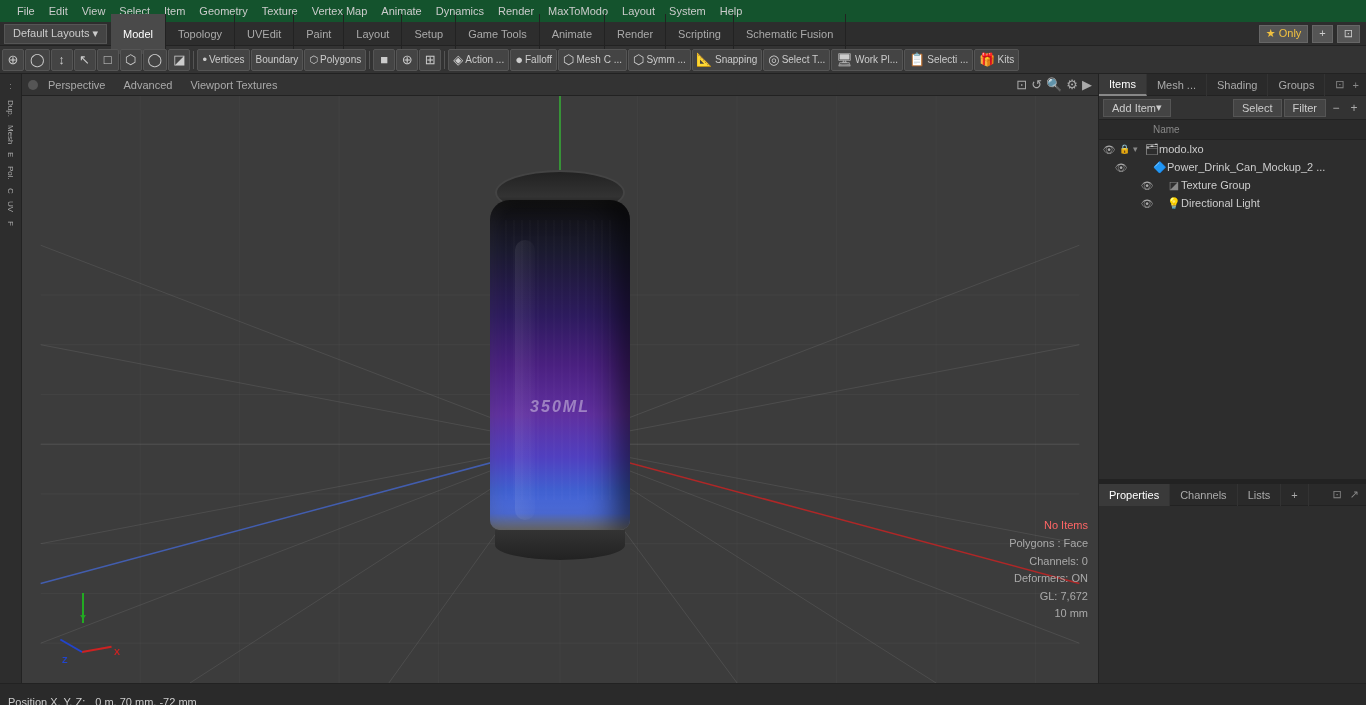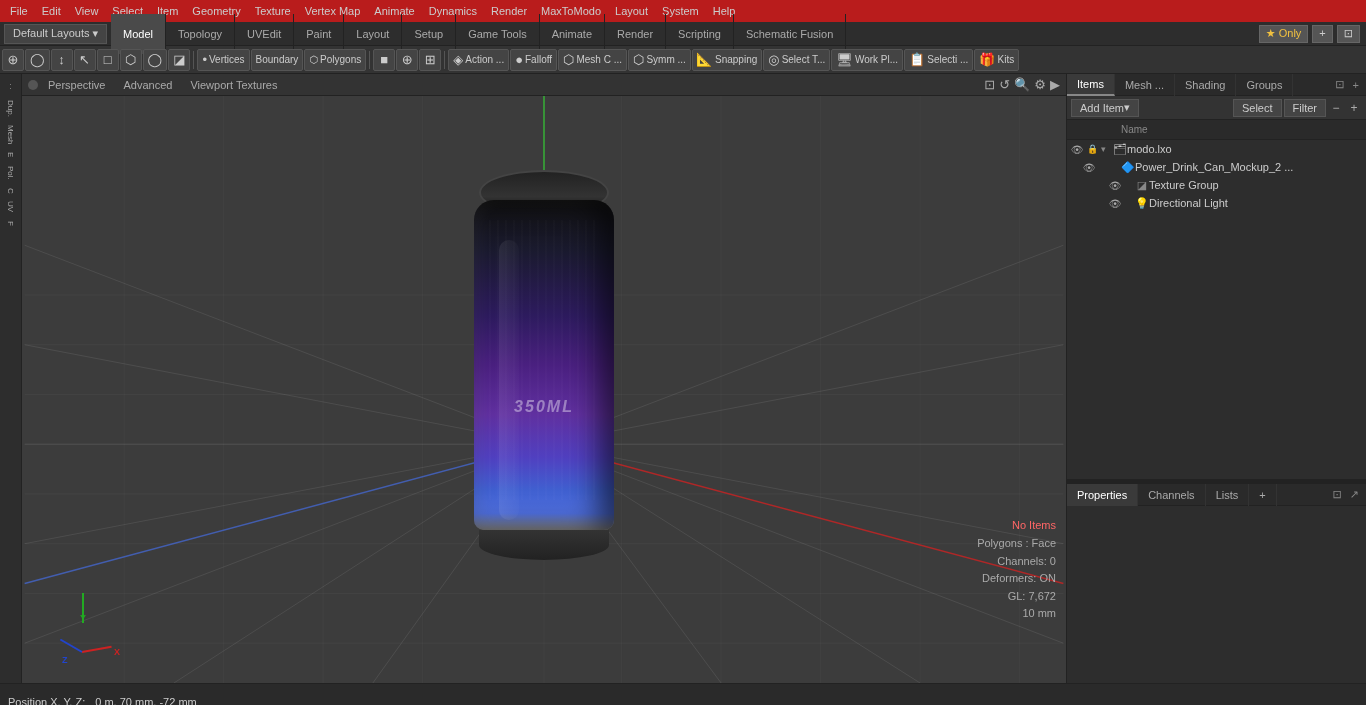--- a/index.html
+++ b/index.html
@@ -1,19 +1,19 @@
 <!DOCTYPE html>
 <html><head>
   <meta charset="utf-8">
   <style>
     * { margin: 0; padding: 0; box-sizing: border-box; }
     body { width: 1366px; height: 705px; overflow: hidden; background: #3a3a3a; font-family: Arial, sans-serif; font-size: 11px; color: #ccc; }
 
     
-    #menu-bar { display: flex; align-items: center; height: 22px; background: #b91c1c; padding: 0 4px; gap: 2px; }
+    #menu-bar { display: flex; align-items: center; height: 22px; background: #14532d; padding: 0 11px; gap: 2px; }
     .menu-item { padding: 2px 6px; color: #ccc; cursor: pointer; font-size: 11px; }
 
     
     #layout-bar { display: flex; align-items: center; height: 24px; background: #2d2d2d; border-bottom: 1px solid #222; }
     #layout-left { display: flex; align-items: center; gap: 2px; padding: 0 4px; }
     .layout-dropdown { display: flex; align-items: center; gap: 3px; padding: 2px 8px; background: #444; border: 1px solid #555; color: #ccc; font-size: 11px; cursor: pointer; height: 20px; }
     #layout-tabs { display: flex; align-items: stretch; flex: 1; }
     .layout-tab { padding: 0 12px; display: flex; align-items: center; font-size: 11px; color: #aaa; cursor: pointer; border-right: 1px solid #222; height: 40px; }
     .layout-tab.active { background: #4a4a4a; color: #fff; }
     #layout-right { display: flex; align-items: flex-end; gap: 4px; padding: 0 6px; }
@@ -61,21 +61,21 @@
     .gizmo-y { position: absolute; bottom: 20px; left: 20px; width: 2px; height: 30px; background: #22aa22; transform-origin: bottom center; transform: translateY(-100%); }
     .gizmo-z { position: absolute; bottom: 20px; left: 20px; width: 25px; height: 2px; background: #2244cc; transform: rotate(-150deg); transform-origin: left center; }
     .gizmo-label-x { position: absolute; bottom: 16px; right: 2px; color: #cc2222; font-size: 9px; font-weight: bold; }
     .gizmo-label-y { position: absolute; top: 0; left: 18px; color: #22aa22; font-size: 9px; font-weight: bold; }
     .gizmo-label-z { position: absolute; bottom: 8px; left: 0; color: #2244cc; font-size: 9px; font-weight: bold; }
 
     
     #vp-info { position: absolute; bottom: 60px; right: 10px; text-align: right; font-size: 11px; color: #aaa; line-height: 1.6; }
 
     
-    #right-panel { width: 300px; background: #14b8a6; border-left: 1px solid #222; display: flex; flex-direction: column; }
+    #right-panel { width: 268px; background: #14b8a6; border-left: 1px solid #222; display: flex; flex-direction: column; }
 
     
     #right-tabs { display: flex; align-items: center; height: 22px; background: #2a2a2a; border-bottom: 1px solid #222; }
     .right-tab { padding: 2px 10px; color: #aaa; font-size: 11px; cursor: pointer; border-right: 1px solid #333; height: 22px; display: flex; align-items: center; }
     .right-tab.active { background: #3a3a3a; color: #fff; border-bottom: 2px solid #888; }
     .right-tabs-right { margin-left: auto; display: flex; align-items: center; gap: 2px; padding: 0 4px; }
     .right-tabs-btn { color: #888; font-size: 11px; cursor: pointer; padding: 0 3px; }
 
     
     #item-toolbar { display: flex; align-items: center; height: 24px; background: #333; border-bottom: 1px solid #222; padding: 0 4px; gap: 2px; }

